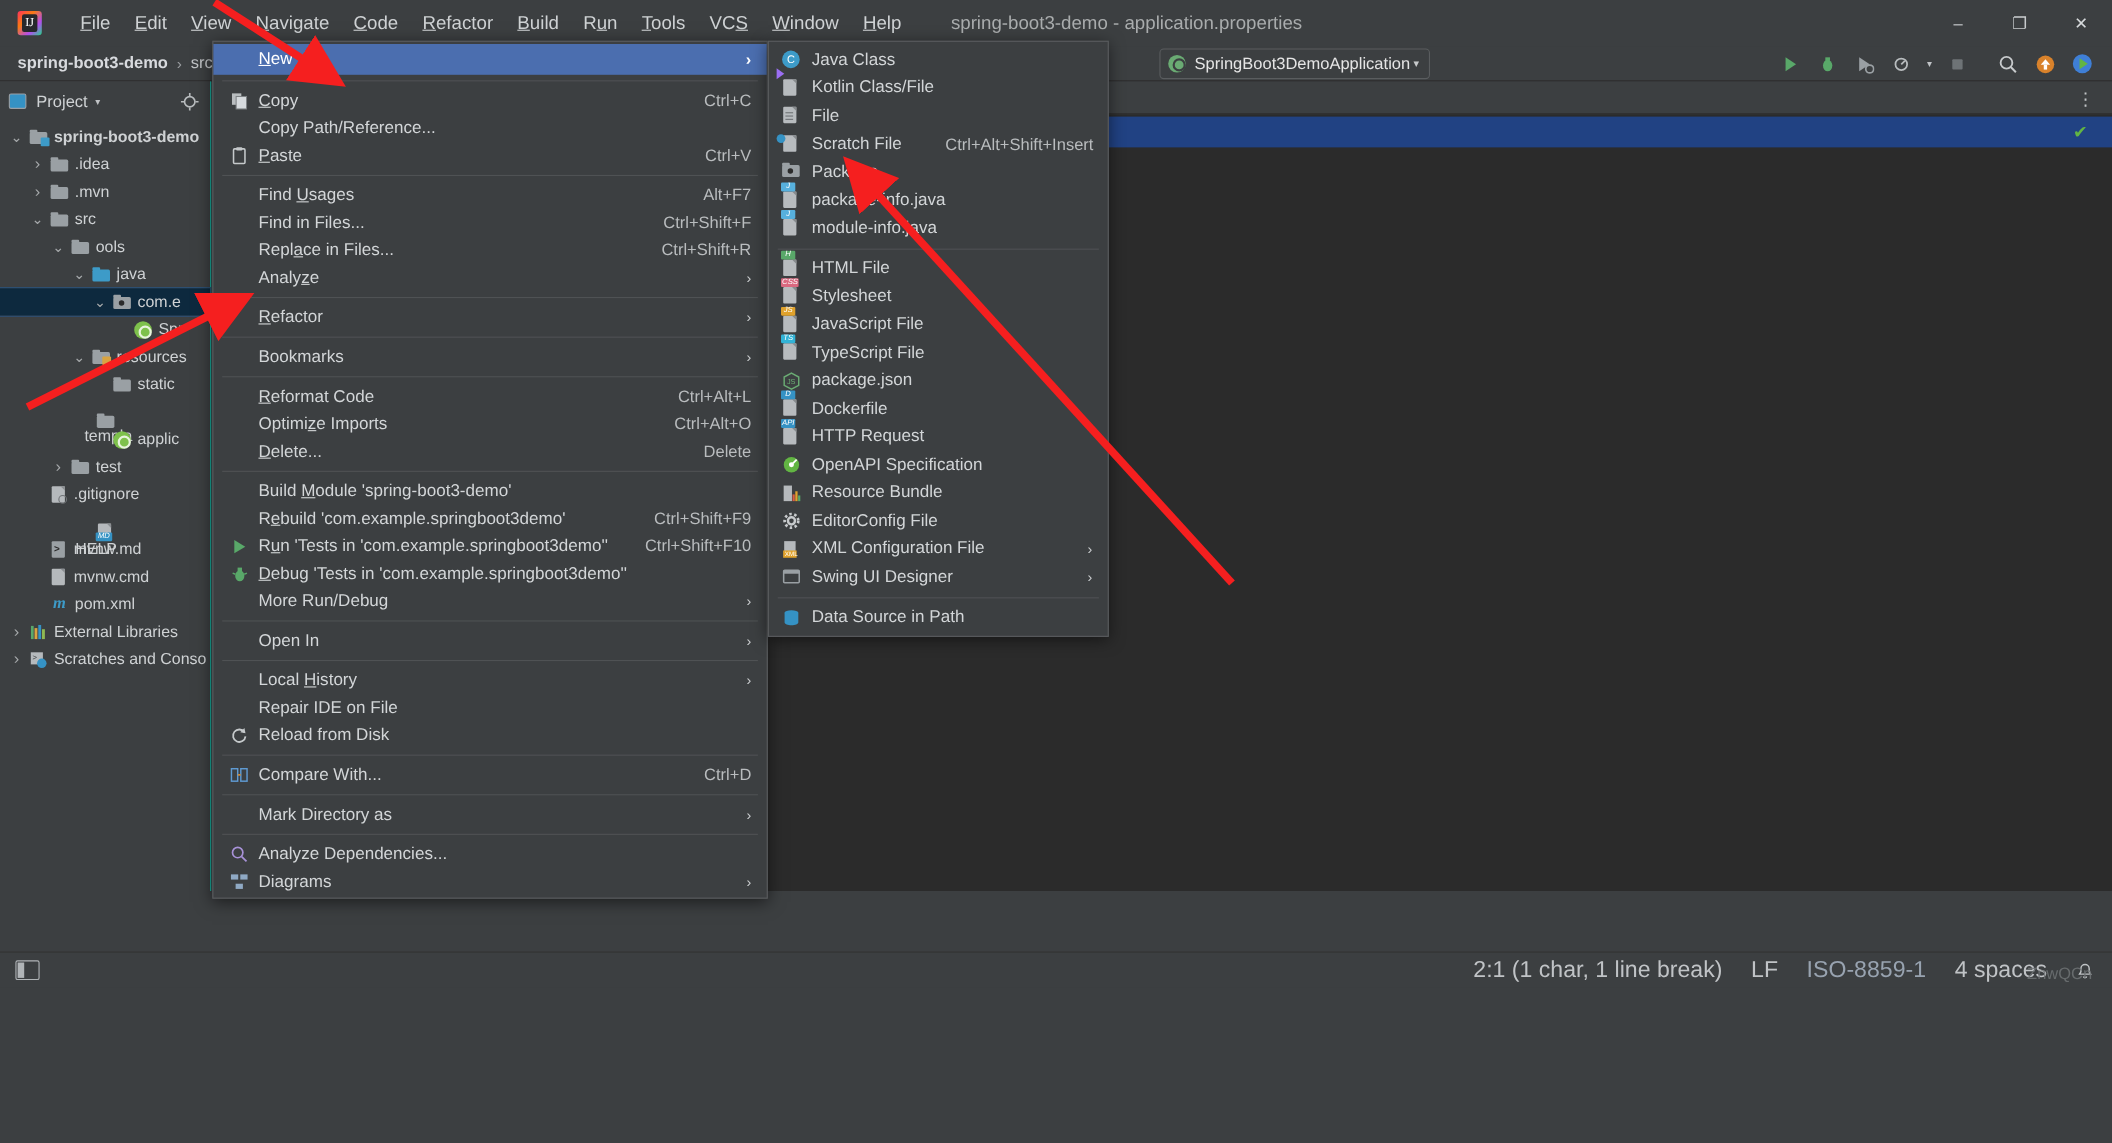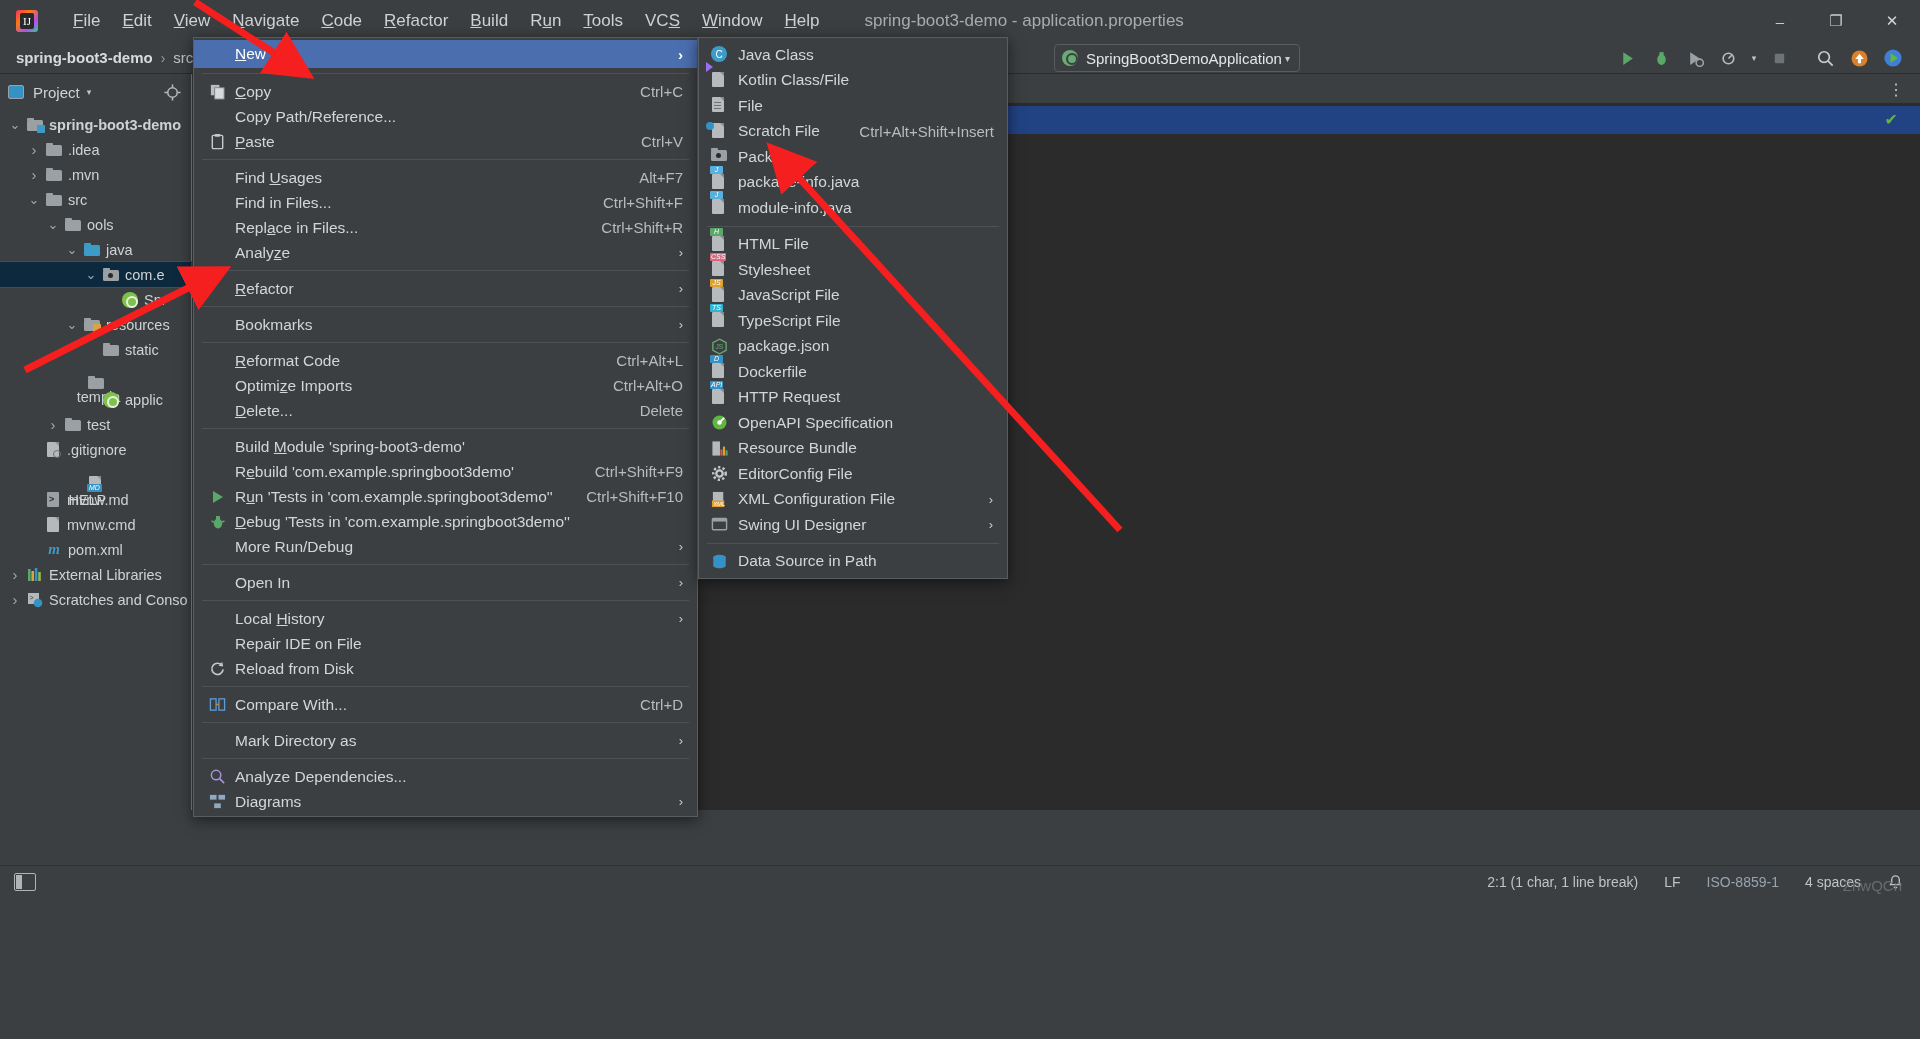--- a/index.html
+++ b/index.html
@@ -164,21 +164,21 @@
   .circ{width:16px;height:16px;border-radius:50%;display:flex;align-items:center;justify-content:center;
      font-size:10px;color:#fff;}
 
   
   .statusbar{
     position:absolute;bottom:0;left:0;width:1920px;height:33px;background:#3c3f41;
     display:flex;align-items:center;border-top:1px solid #323232;
   }
   .sb-left{margin-left:14px;width:22px;height:18px;border:1.6px solid #b0b4b7;border-radius:2px;position:relative;}
   .sb-left::after{content:"";position:absolute;left:1px;top:1px;width:6px;height:14px;background:#b0b4b7;}
-  .sb-right{margin-left:auto;display:flex;align-items:center;gap:26px;margin-right:16px;font-size:14px;color:#c0c3c6;}
+  .sb-right{margin-left:auto;display:flex;align-items:center;gap:26px;margin-right:16px;font-size:21px;color:#c0c3c6;}
   .sb-right .enc{color:#98a3b0;}
   .sb-bell{width:17px;height:17px;}
 
   
   .arrows{position:absolute;inset:0;pointer-events:none;z-index:90;}
 
   
   .watermark{position:absolute;right:18px;bottom:4px;font-size:15px;color:#6f7375;opacity:.85;}
 </style>
 </head>

